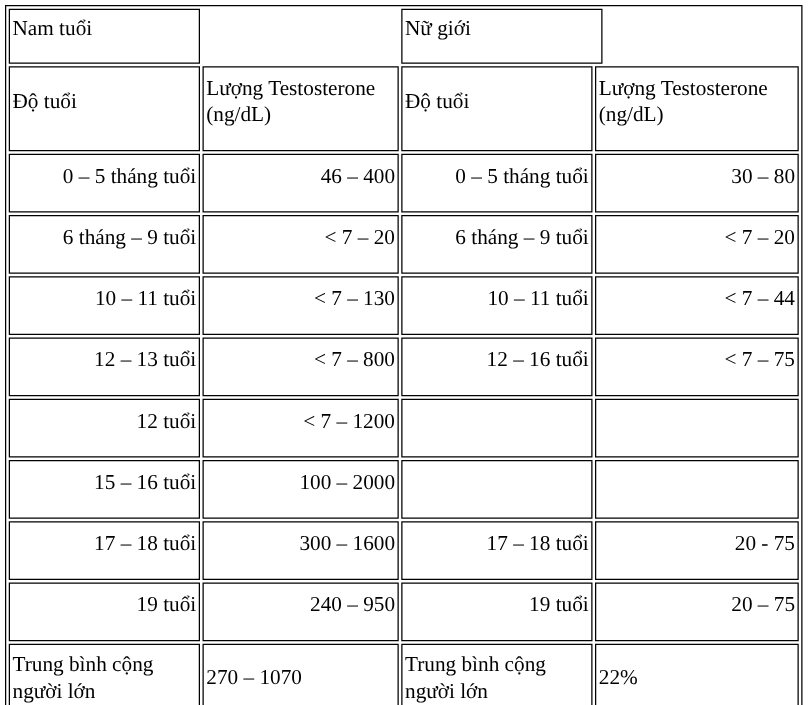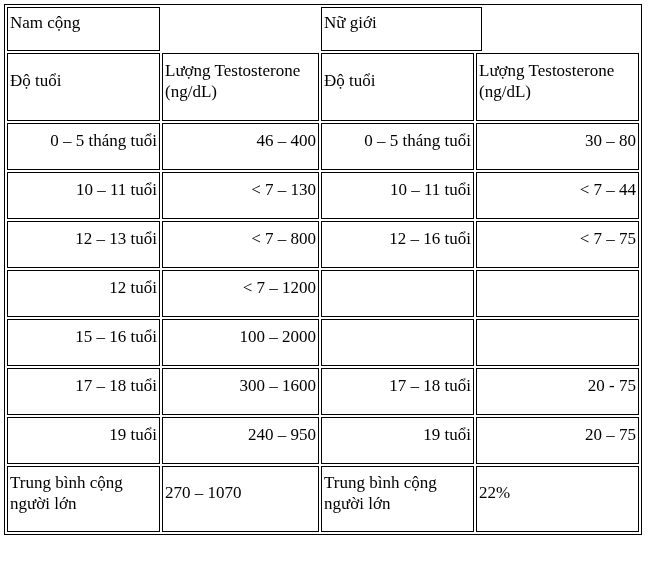--- a/index.html
+++ b/index.html
@@ -53,21 +53,21 @@
       <col style="width:153px">
       <col style="width:157px">
       <col style="width:153px">
       <col style="width:6px">
       <col style="width:155px">
     </colgroup>
 
     <tbody>
         <tr class="r-head1">
       <td>
-            <span class="t">Nam cộng</span>
+            <span class="t">Nam tuổi</span>
           </td>
       <td></td>
       <td colspan="2">
             <span class="t">Nữ giới</span>
           </td>
       <td></td>
     </tr>
 
     <tr class="r-head2">
       <td>
@@ -92,20 +92,34 @@
             <span class="t">46 – 400</span>
           </td>
       <td>
             <span class="t">0 – 5 tháng tuổi</span>
           </td>
       <td colspan="2">
             <span class="t">30 – 80</span>
           </td>
     </tr>
 
+    <tr class="r-data">
+      <td>
+            <span class="t">6 tháng – 9 tuổi</span>
+          </td>
+      <td>
+            <span class="t">&lt; 7 – 20</span>
+          </td>
+      <td>
+            <span class="t">6 tháng – 9 tuổi</span>
+          </td>
+      <td colspan="2">
+            <span class="t">&lt; 7 – 20</span>
+          </td>
+    </tr>
 
     <tr class="r-data">
       <td>
             <span class="t">10 – 11 tuổi</span>
           </td>
       <td>
             <span class="t">&lt; 7 – 130</span>
           </td>
       <td>
             <span class="t">10 – 11 tuổi</span>

